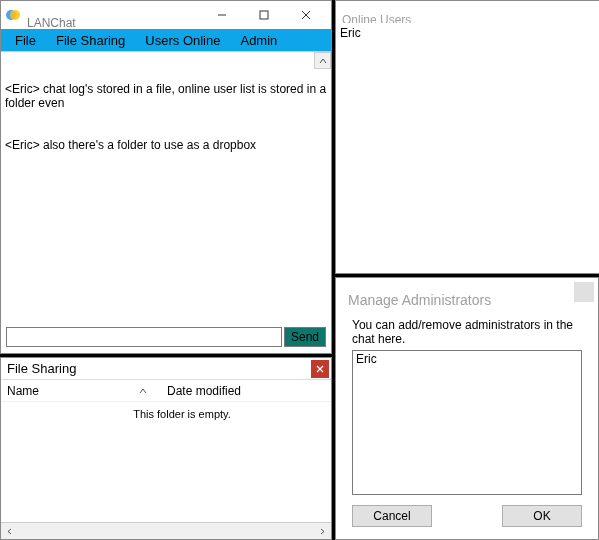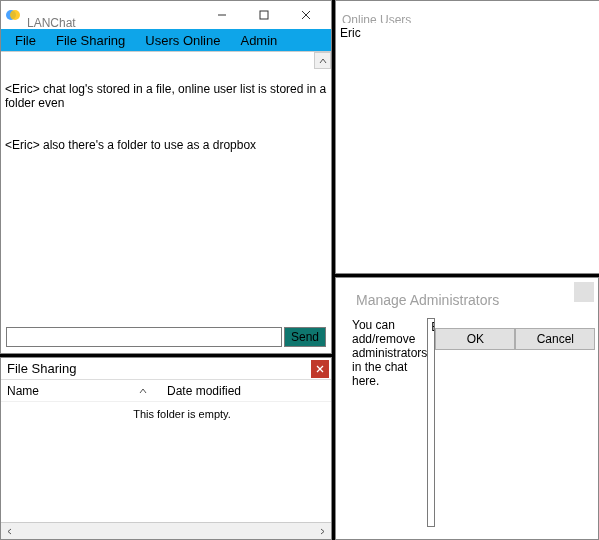--- a/index.html
+++ b/index.html
@@ -22,21 +22,21 @@
   .fs-close { width: 18px; height: 18px; background: #c0392b; color: #fff; display: flex; align-items: center; justify-content: center; font-size: 11px; margin-right: 2px; }
   .fs-cols { display: flex; height: 22px; align-items: center; padding: 0 6px; font-size: 12px; border-bottom: 1px solid #f0f0f0; }
   .fs-col-name { width: 160px; display: flex; align-items: center; }
   .fs-sort { margin-left: 100px; color: #555; font-size: 10px; }
   .fs-col-date { flex: 1; }
   .fs-body { flex: 1; display: flex; align-items: flex-start; justify-content: center; padding-top: 6px; font-size: 11px; color: #000; margin-left: 32px; }
   .fs-scroll { height: 17px; background: #f0f0f0; border-top: 1px solid #ccc; display: flex; align-items: center; justify-content: space-between; }
   .fs-scroll .arrow { width: 17px; height: 17px; display: flex; align-items: center; justify-content: center; color: #555; font-size: 10px; }
 
   .admin-title { color: #a0a0a0; font-size: 14px; }
-  .admin-body { padding: 12px 16px; display: flex; flex-direction: row; flex: 1; }
+  .admin-body { padding: 12px 16px; display: flex; flex-direction: column; flex: 1; }
   .admin-desc { font-size: 12px; color: #000; margin-bottom: 4px; }
   .admin-list { flex: 1; border: 1px solid #7a7a7a; background: #fff; padding: 1px 3px; font-size: 12px; color: #000; overflow: hidden; }
   .admin-btns { display: flex; justify-content: space-between; margin-top: 10px; }
   .admin-btn { width: 80px; height: 22px; border: 1px solid #adadad; background: #e1e1e1; font-size: 12px; font-family: inherit; }
 
   .ou-body { flex: 1; border-top: 1px solid #ffffff; padding: 2px 4px; font-size: 12px; }
   .sqbtn { width: 18px; height: 18px; background: #e0e0e0; display: flex; align-items: center; justify-content: center; color: #999; }
 
   
   .appicon { width:16px; height:16px; }
@@ -135,27 +135,27 @@
   <div class="titlebar" style="height:22px; padding-left:6px;">
     <span class="ttext admin-title" style="font-size:12px;">Online Users</span>
     <div class="sqbtn"></div>
   </div>
   <div class="ou-body">
     <div>Eric</div>
   </div>
 </div>
 
 <div class="win" style="left:335px; top:277px; width:264px; height:263px;">
-  <div class="titlebar" style="height:28px; padding-left:20px;gap:43px;">
+  <div class="titlebar" style="height:28px; padding-left:12px;gap:43px;">
     <span class="ttext admin-title">Manage Administrators</span>
     <div class="sqbtn" style="width:20px;height:20px;"></div>
   </div>
   <div class="admin-body">
     <div class="admin-desc">You can add/remove administrators in the chat here.</div>
     <div class="admin-list">
       <div>Eric</div>
     </div>
     <div class="admin-btns">
+      <button class="admin-btn">Cancel</button>
       <button class="admin-btn">OK</button>
-      <button class="admin-btn">Cancel</button>
     </div>
   </div>
 </div>
 
 </body></html>

